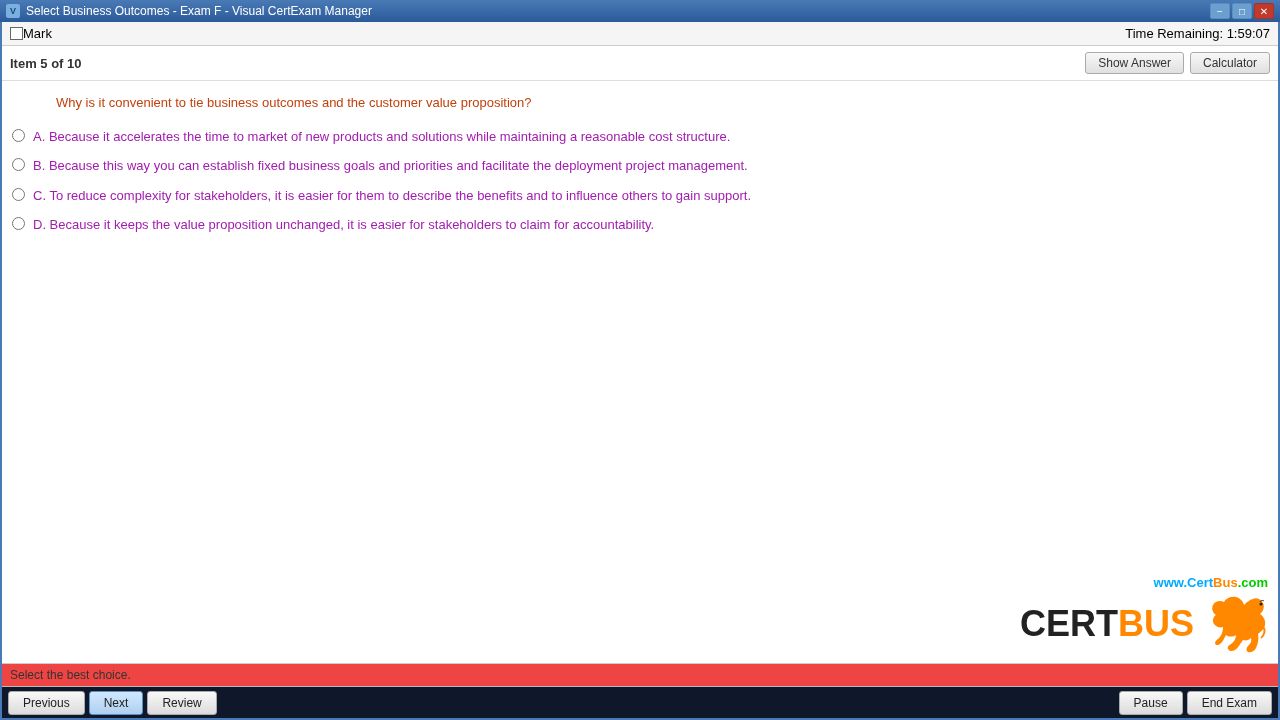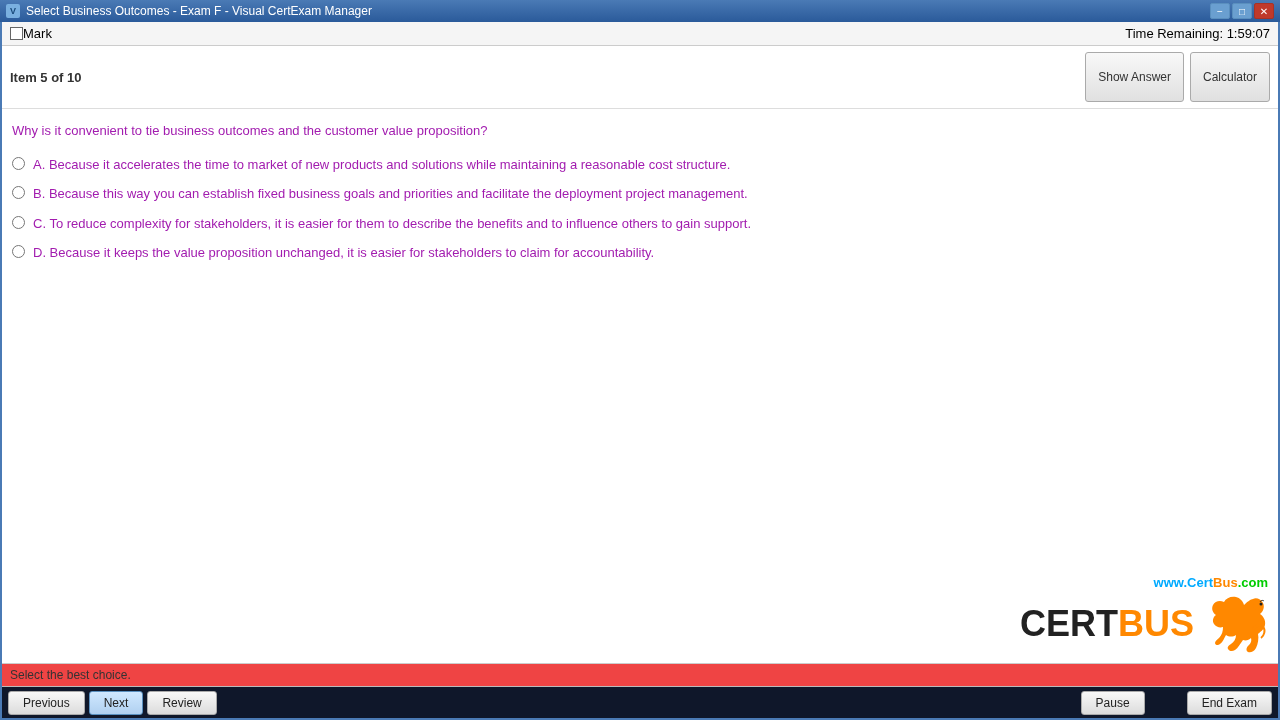--- a/index.html
+++ b/index.html
@@ -108,41 +108,42 @@
     .item-info {
       font-size: 13px;
       font-weight: bold;
       color: #333;
     }
     .item-buttons {
       display: flex;
       gap: 6px;
     }
     .btn-gray {
-      padding: 17px 12px;
+      padding: 3px 12px;
       background: linear-gradient(to bottom, #f8f8f8, #e0e0e0);
       border: 1px solid #aaa;
       border-radius: 3px;
       cursor: pointer;
       font-size: 12px;
       color: #333;
     }
 
     
     .question-area {
       flex: 1;
       padding: 12px 10px;
       overflow-y: auto;
       position: relative;
     }
     .question-text {
       font-size: 13px;
-      color: #a21caf;
+      color: #c2410c;
       margin-bottom: 14px;
       line-height: 1.5;
+      margin-left: 44px;
     }
     .answer-option {
       display: flex;
       align-items: flex-start;
       gap: 8px;
       margin-bottom: 10px;
       cursor: pointer;
     }
     .answer-option input[type="radio"] {
       margin-top: 2px;
@@ -202,21 +203,20 @@
       font-size: 12px;
       color: #222;
       height: 24px;
     }
     .nav-btn.active-next {
       background: linear-gradient(to bottom, #d0e8ff, #b0d0f0);
       border-color: #5a90c0;
     }
     .nav-btn.end-exam {
       background: linear-gradient(to bottom, #f8f8f8, #dcdcdc);
-      margin-left: 38px;
     }
   </style>
 </head>
 <body>
 
 <div class="title-bar">
   <div class="title-bar-left">
     <div class="title-bar-icon">
       <span>V</span>
     </div>

